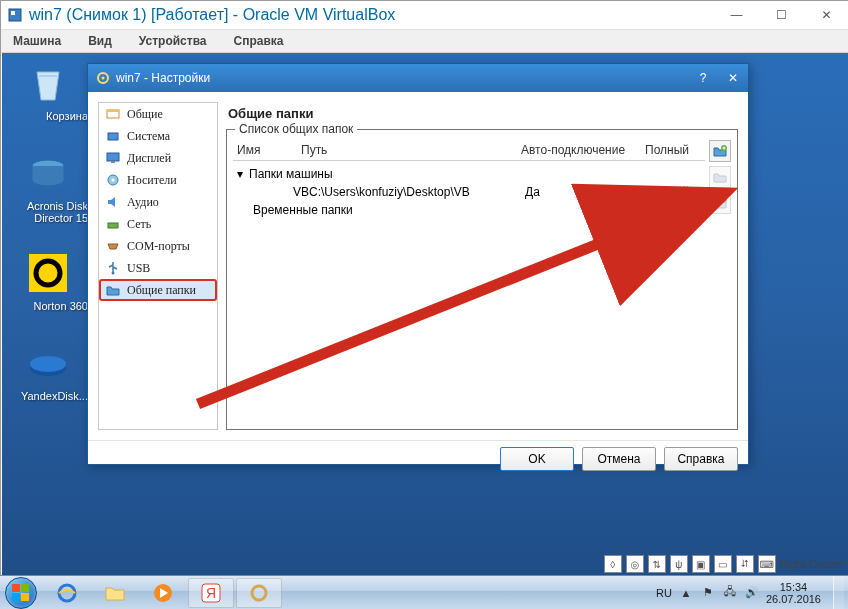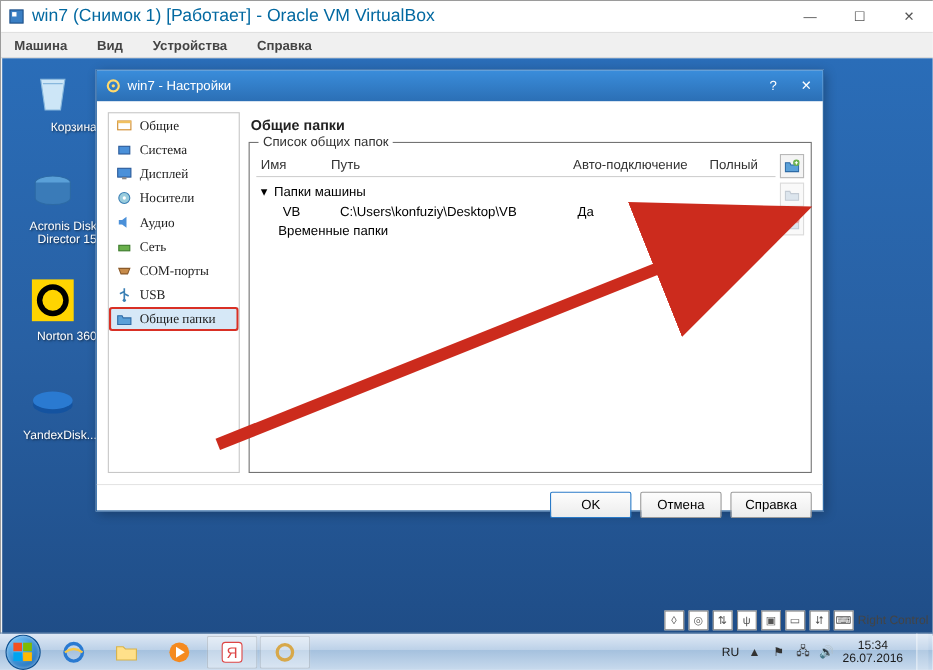--- a/index.html
+++ b/index.html
@@ -144,21 +144,21 @@
 }
 .tbl-header > div { padding-left: 4px; }
 .col-name { width: 60px; }
 .col-path { flex: 1; }
 .col-auto { width: 120px; }
 .col-access { width: 60px; }
 .tree { font-size: 12px; padding-top: 4px; }
 .tree-row { display: flex; height: 18px; align-items: center; }
 .tree-row.group { padding-left: 4px; }
 .tree-row.item { padding-left: 24px; }
-.tree-row .c-name { width: 52px; overflow:hidden; }
+.tree-row .c-name { width: 52px; overflow:hidden;text-align:right; }
 .tree-row .c-path { flex: 1; }
 .tree-row .c-auto { width: 120px; margin-left: 14px; }
 .tree-row .c-access { width: 60px; }
 .side-buttons {
   width: 22px;
   display: flex; flex-direction: column;
   gap: 4px;
   padding-left: 4px;
 }
 .sbtn {

